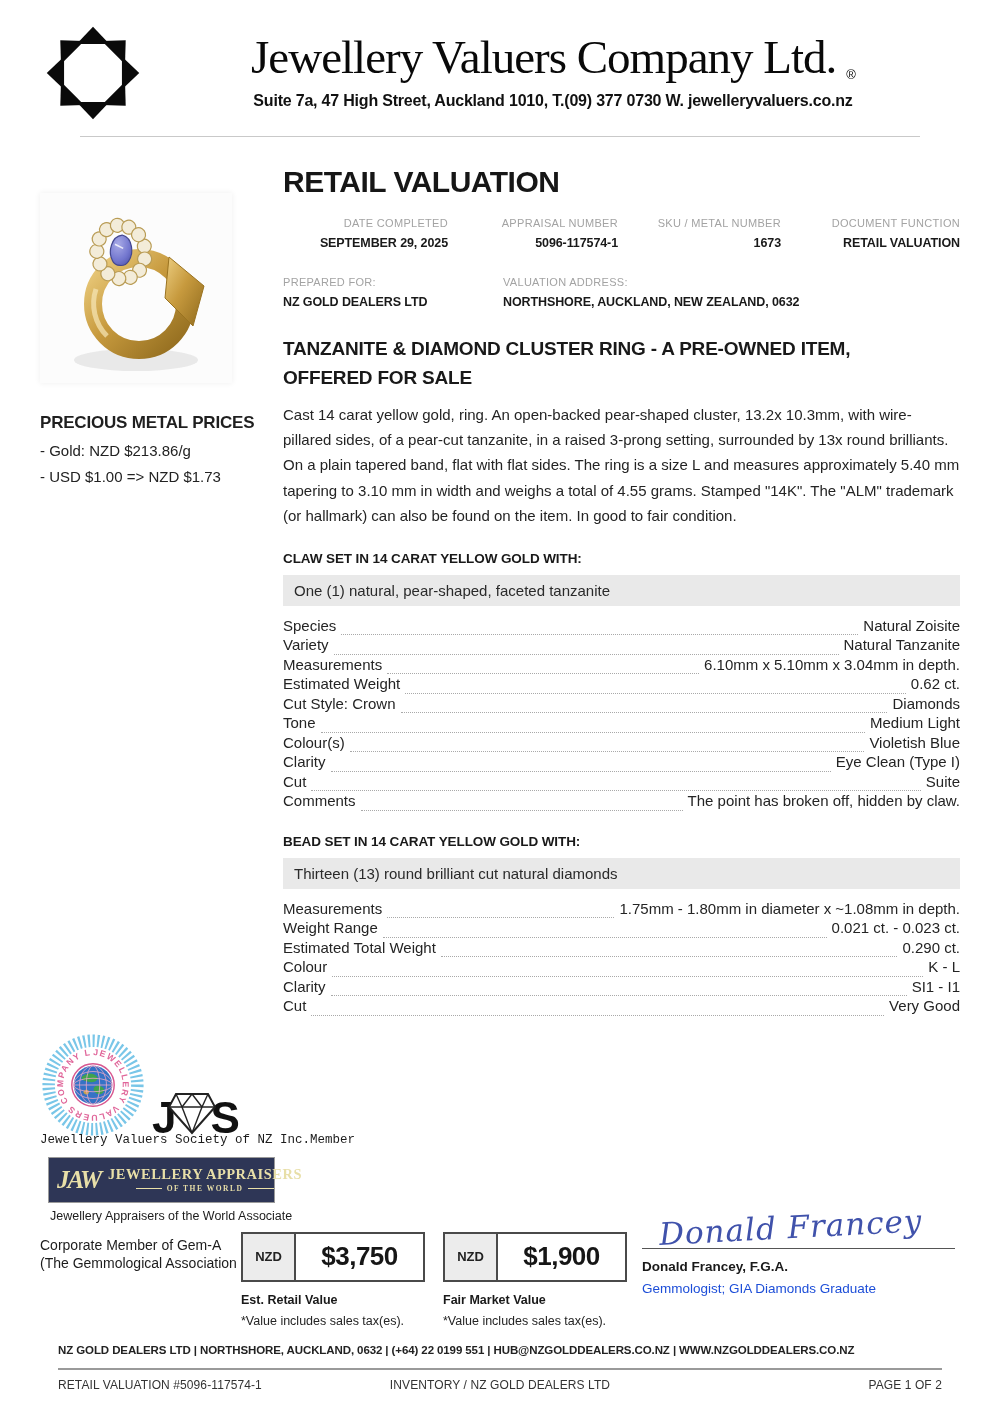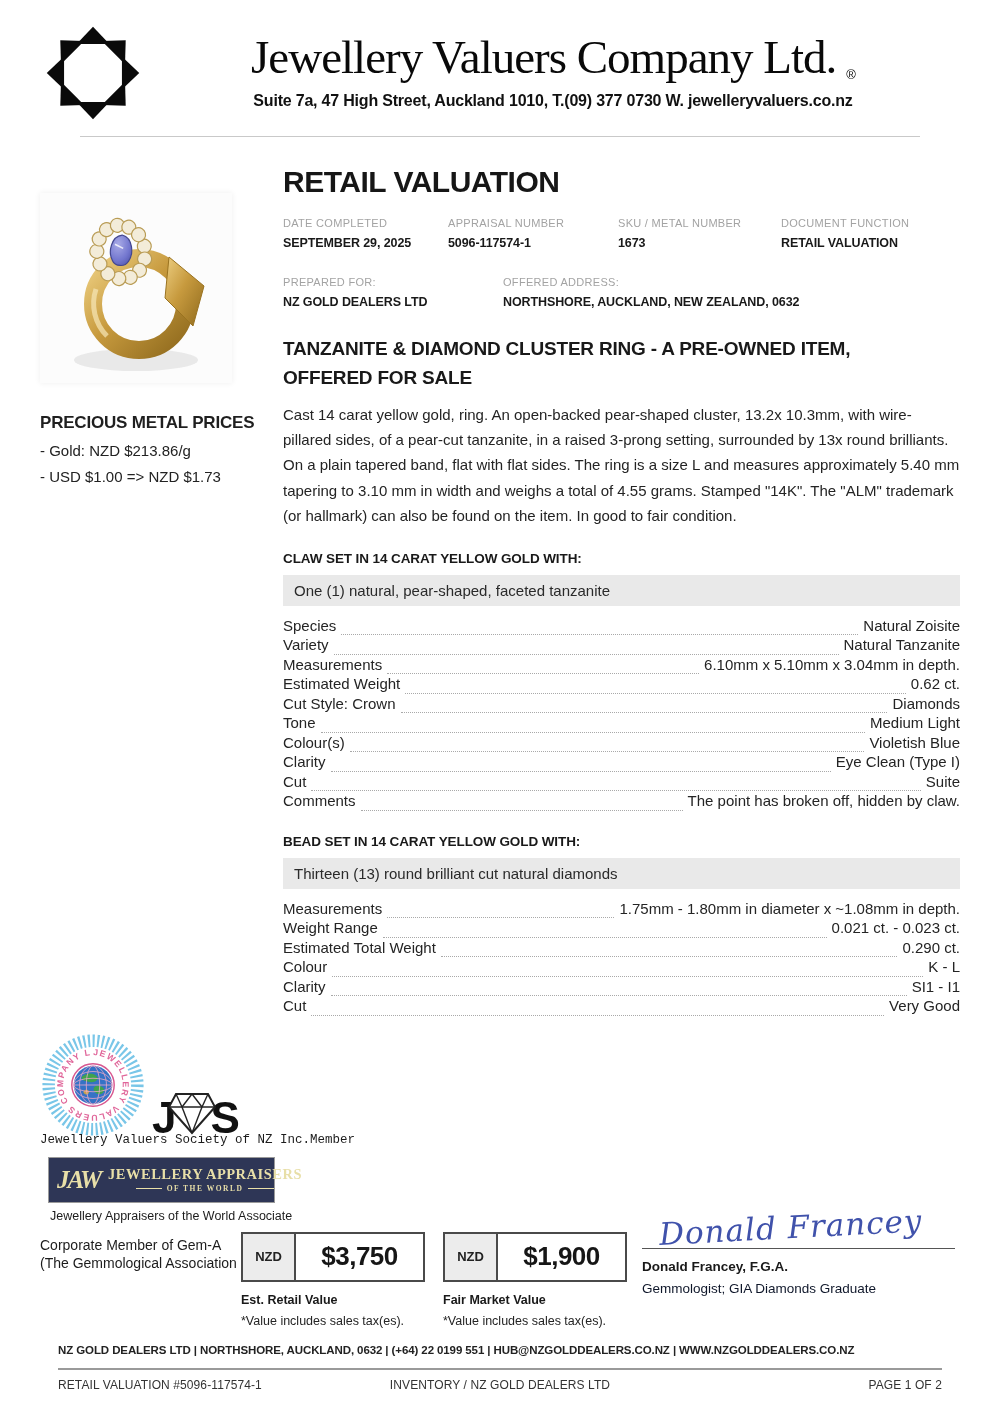--- a/index.html
+++ b/index.html
@@ -40,21 +40,21 @@
   .ring-photo {
     margin-top:30px; width:192px; height:190px; background:#fcfcfc;
     box-shadow:0 0 6px rgba(0,0,0,0.07); display:flex; align-items:center; justify-content:center;
   }
   .metal-prices { margin-top:30px; }
   .metal-title { font-size:17px; font-weight:bold; letter-spacing:-0.2px; }
   .metal-line { font-size:15px; margin-top:9px; color:#222; }
 
   
   .doc-title { font-size:30px; font-weight:bold; letter-spacing:-0.5px; margin-top:2px; color:#161616; }
-  .meta-grid1 { display:grid; grid-template-columns:165px 170px 163px 1fr; margin-top:18px; }
+  .meta-grid1 { display:grid; grid-template-columns:165px 170px 163px 1fr; margin-top:18px;text-align:right; }
   .meta-grid2 { display:grid; grid-template-columns:220px 1fr; margin-top:26px; }
   .meta-label { font-size:11px; color:#a3a3a3; letter-spacing:0.3px; font-weight:normal; }
   .meta-value { font-size:12.5px; font-weight:bold; margin-top:7px; letter-spacing:-0.1px; color:#191919; }
 
   .item-title { font-size:19px; font-weight:bold; line-height:1.5; margin-top:26px; letter-spacing:-0.2px; max-width:640px; color:#191919;}
   .item-desc { font-size:15px; line-height:1.68; margin-top:10px; color:#242424; }
 
   .section-heading { font-size:13.5px; font-weight:bold; margin-top:23px; letter-spacing:-0.1px; color:#191919;}
   .section-banner { background:#e9e9e9; font-size:15px; padding:7px 11px; margin-top:9px; color:#2a2a2a; }
   .spec-table { margin-top:10px; }
@@ -94,21 +94,21 @@
   .vb-note { font-size:12.5px; margin-top:7px; color:#242424; }
 
   .signature-block { position:absolute; left:642px; top:178px; width:313px; }
   .sig-script {
     font-family:"DejaVu Serif", serif; font-style:italic; color:#4052ab; font-size:31px;
     transform:rotate(-3deg); transform-origin:left bottom; letter-spacing:1px; white-space:nowrap;
     position:relative; top:6px; left:18px;
   }
   .sig-line { border-bottom:1.5px solid #555; margin-top:2px; }
   .sig-name { font-size:13.5px; font-weight:bold; margin-top:10px; color:#191919;}
-  .sig-role { font-size:13.5px; margin-top:7px; color:#0f172a; }
+  .sig-role { font-size:13.5px; margin-top:7px; color:#1d4ed8; }
 
   
   .footer { margin:12px 58px 0 58px; }
   .footer-contact { font-size:11.5px; font-weight:bold; letter-spacing:-0.1px; color:#222; }
   .footer-rule { border-top:2px solid #9a9a9a; margin-top:12px; }
   .footer-row { display:flex; justify-content:space-between; margin-top:8px; font-size:12px; color:#333; letter-spacing:0.1px; }
   .footer-row span { flex:1; }
   .footer-center { text-align:center; }
   .footer-right { text-align:right; }
 </style>
@@ -240,21 +240,21 @@
         </div>
 
       <div class="meta-grid2">
 
           <div class="meta-cell">
             <div class="meta-label">PREPARED FOR:</div>
             <div class="meta-value">NZ GOLD DEALERS LTD</div>
           </div>
 
           <div class="meta-cell">
-            <div class="meta-label">OFFERED ADDRESS:</div>
+            <div class="meta-label">VALUATION ADDRESS:</div>
             <div class="meta-value">NORTHSHORE, AUCKLAND, NEW ZEALAND, 0632</div>
           </div>
         </div>
 
       <div class="item-title">TANZANITE &amp; DIAMOND CLUSTER RING - A PRE-OWNED ITEM, OFFERED FOR SALE</div>
       <div class="item-desc">Cast 14 carat yellow gold, ring. An open-backed pear-shaped cluster, 13.2x 10.3mm, with wire-pillared sides, of a pear-cut tanzanite, in a raised 3-prong setting, surrounded by 13x round brilliants. On a plain tapered band, flat with flat sides. The ring is a size L and measures approximately 5.40 mm tapering to 3.10 mm in width and weighs a total of 4.55 grams. Stamped "14K". The "ALM" trademark (or hallmark) can also be found on the item. In good to fair condition.</div>
 
       <div class="section-heading">CLAW SET IN 14 CARAT YELLOW GOLD WITH:</div>
       <div class="section-banner">One (1) natural, pear-shaped, faceted tanzanite</div>
       <div class="spec-table">

